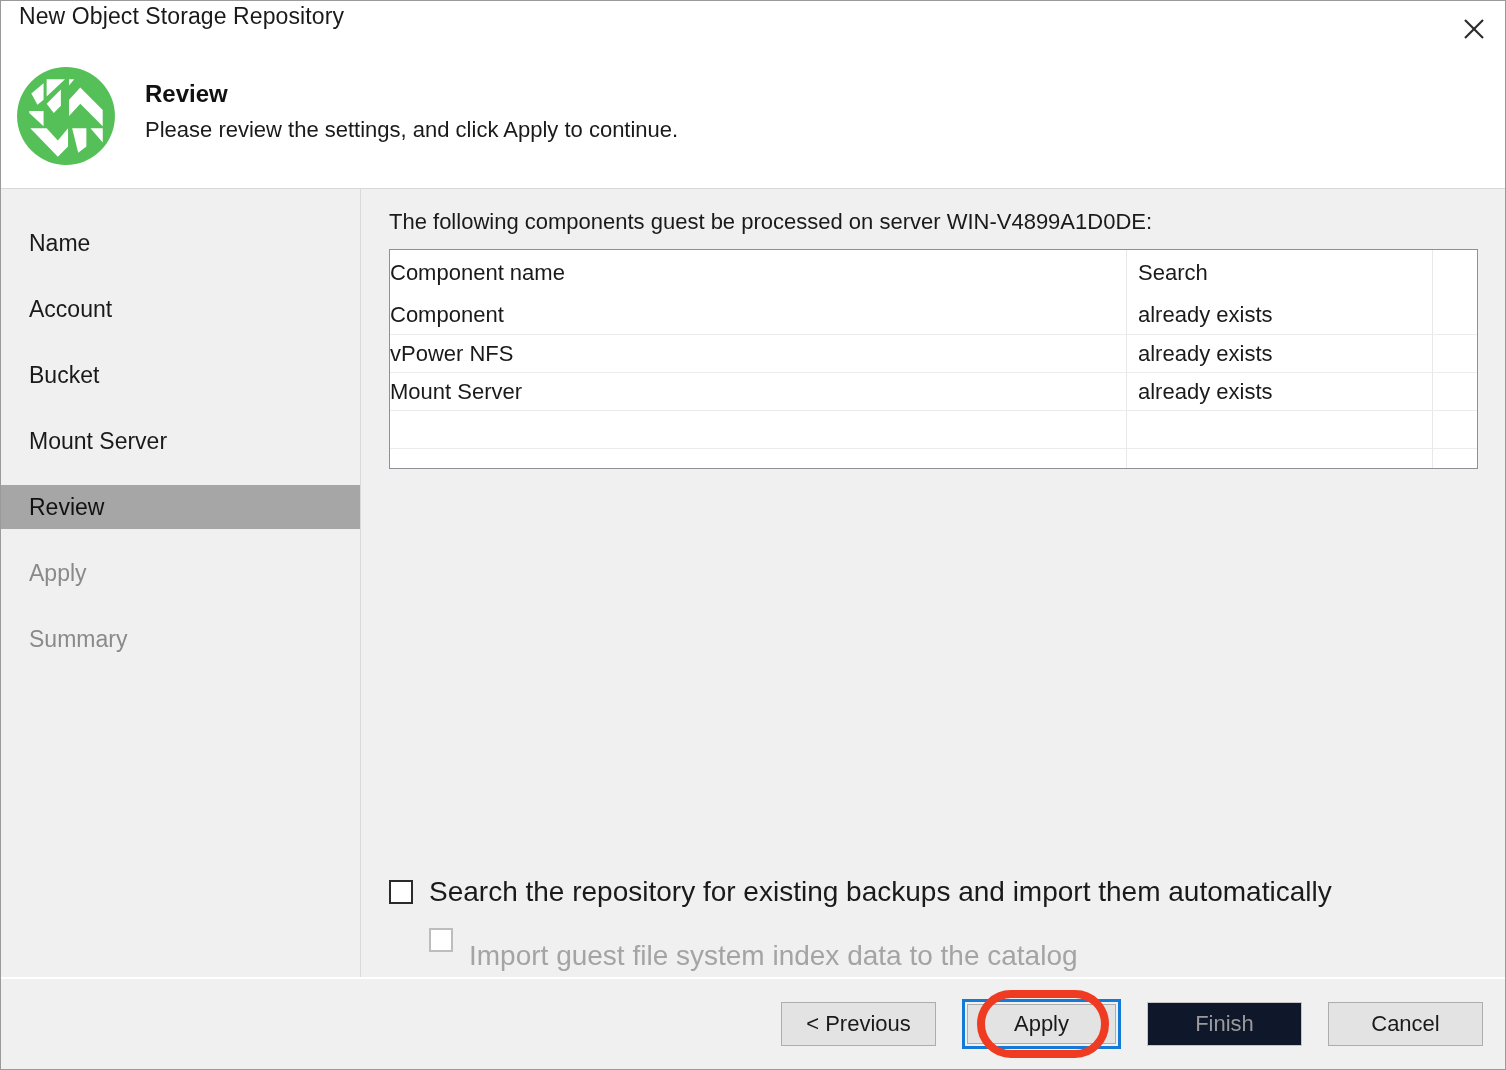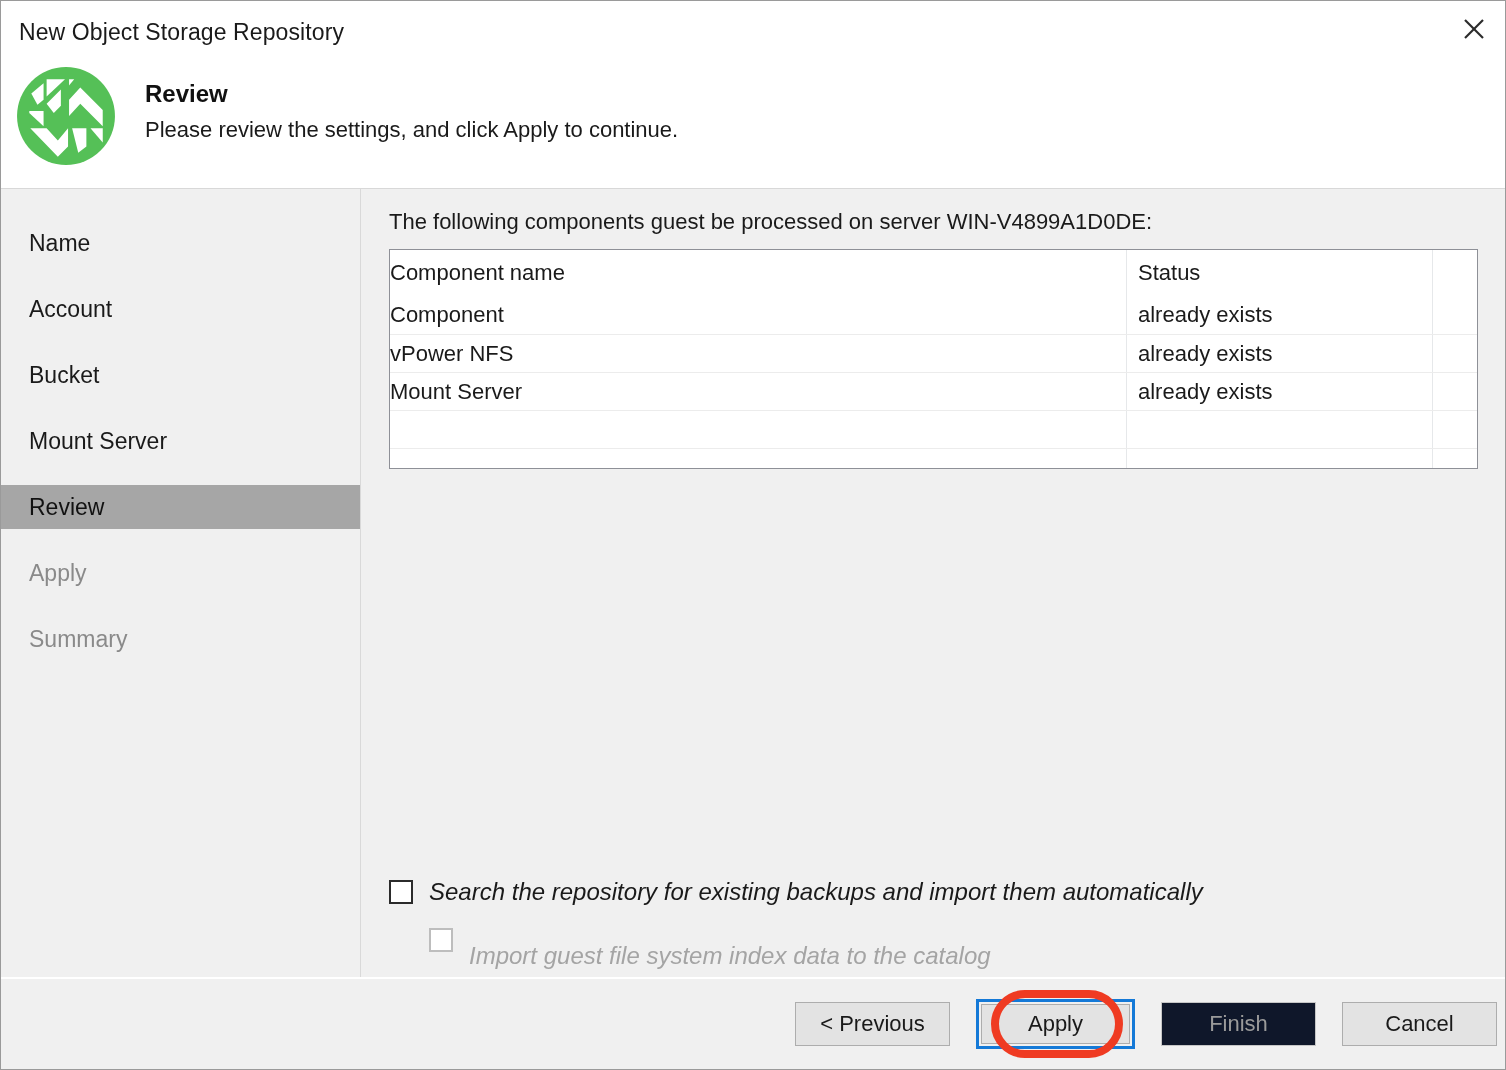--- a/index.html
+++ b/index.html
@@ -24,21 +24,21 @@
   
   .titlebar {
     position: relative;
     height: 60px;
     background: #ffffff;
     flex: 0 0 60px;
   }
   .title-text {
     position: absolute;
     left: 18px;
-    top: 18px;
+    top: 2px;
     font-size: 23px;
     color: #1a1a1a;
     letter-spacing: .1px;
     white-space: nowrap;
   }
   .close-btn {
     position: absolute;
     right: 0;
     top: 0;
     width: 62px;
@@ -202,32 +202,32 @@
   .check-row.indent { margin-left: 40px; margin-top: 10px; cursor: default; }
   .box {
     width: 24px;
     height: 24px;
     border: 2px solid #2b2b2b;
     background: #ffffff;
     flex: 0 0 24px;
     margin-right: 16px;
   }
   .box.dim { border-color: #bdbdbd; }
-  .check-label { font-size: 24px; color: #1a1a1a; white-space: nowrap; font-style: italic; }
+  .check-label { font-size: 28px; color: #1a1a1a; white-space: nowrap; }
   .check-label.dim { color: #a4a4a4; margin-top: 32px; }
 
   
   .footer {
     flex: 0 0 92px;
     background: #f0f0f0;
     border-top: 2px solid #ffffff;
     display: flex;
     align-items: center;
     justify-content: flex-end;
-    padding-right: 8px;
+    padding-right: 22px;
     gap: 26px;
     position: relative;
   }
   .btn {
     width: 155px;
     height: 44px;
     background: #e3e3e3;
     border: 1px solid #adadad;
     font-size: 22px;
     color: #1a1a1a;
@@ -322,21 +322,21 @@
 
       <div class="intro">The following components guest be processed on server WIN-V4899A1D0DE:</div>
 
       <div class="grid">
         <div class="grid-inner">
           <div class="vline c1"></div>
           <div class="vline c2"></div>
 
           <div class="grow hdr">
             <div class="cell-name">Component name</div>
-            <div class="cell-status">Status</div>
+            <div class="cell-status">Search</div>
             <div class="cell-extra"></div>
           </div>
 
           <div class="grow">
             <div class="cell-name">Component</div>
             <div class="cell-status">already exists</div>
             <div class="cell-extra"></div>
           </div>
 
           <div class="grow sep">

